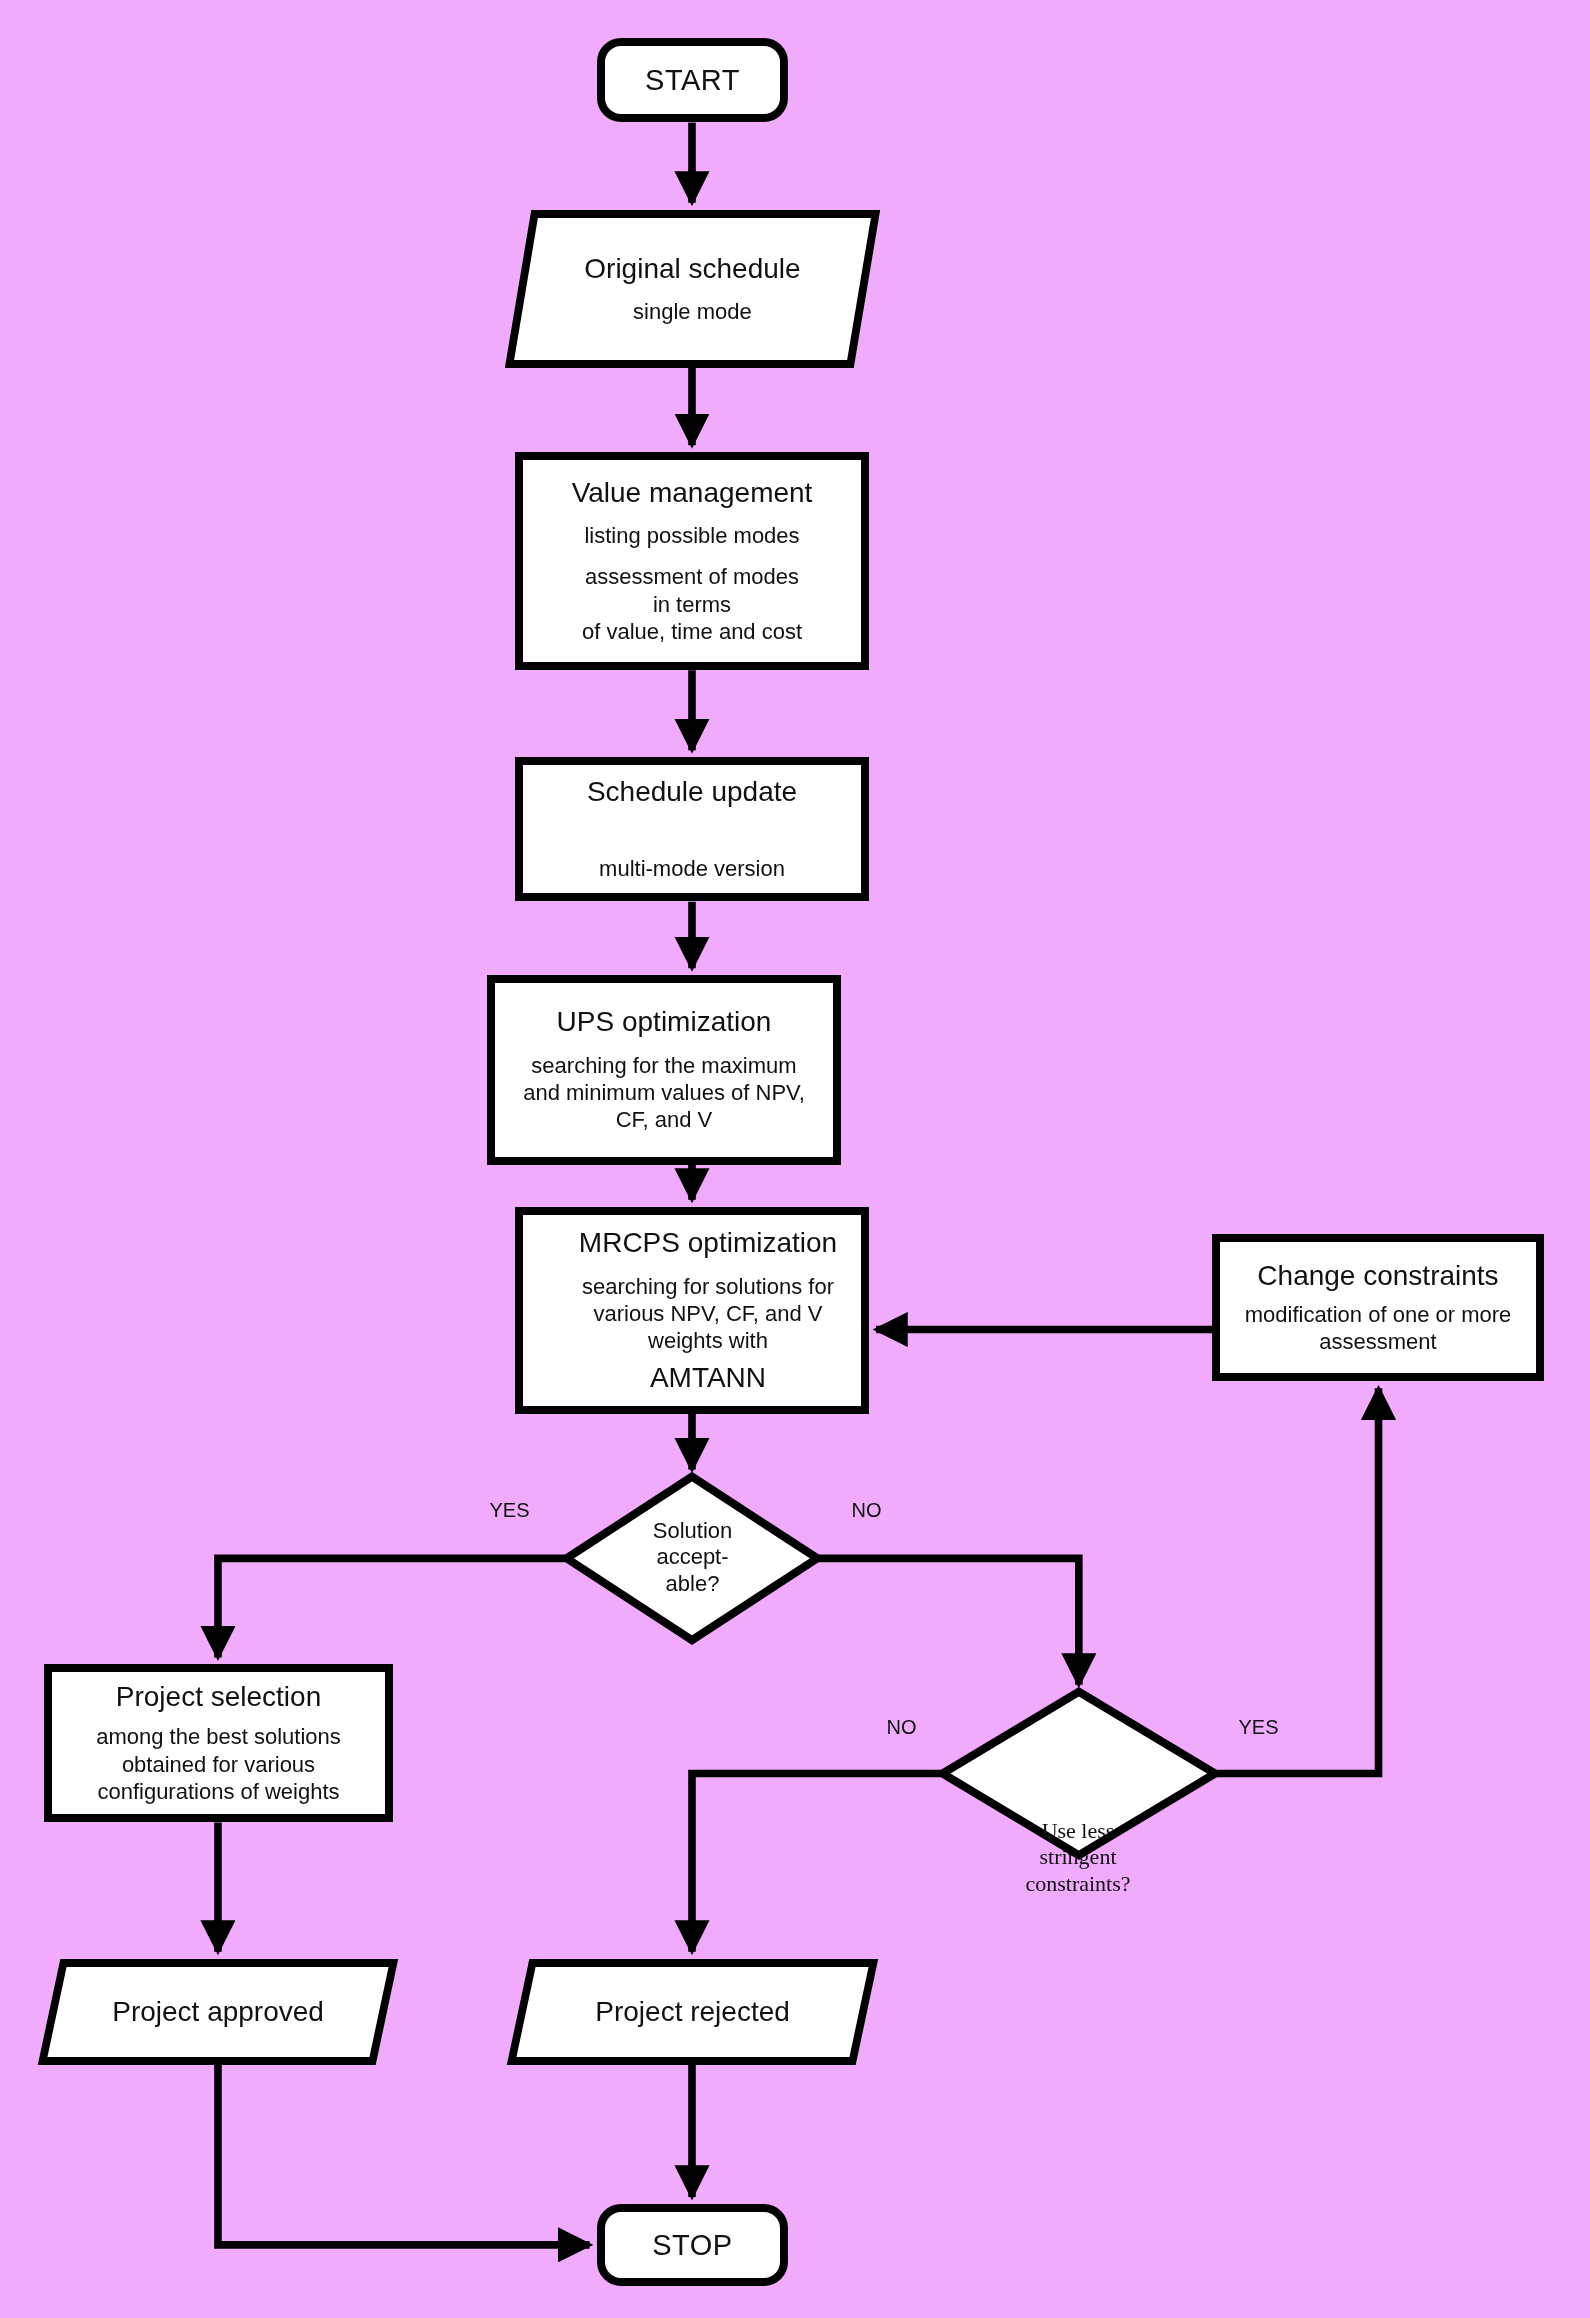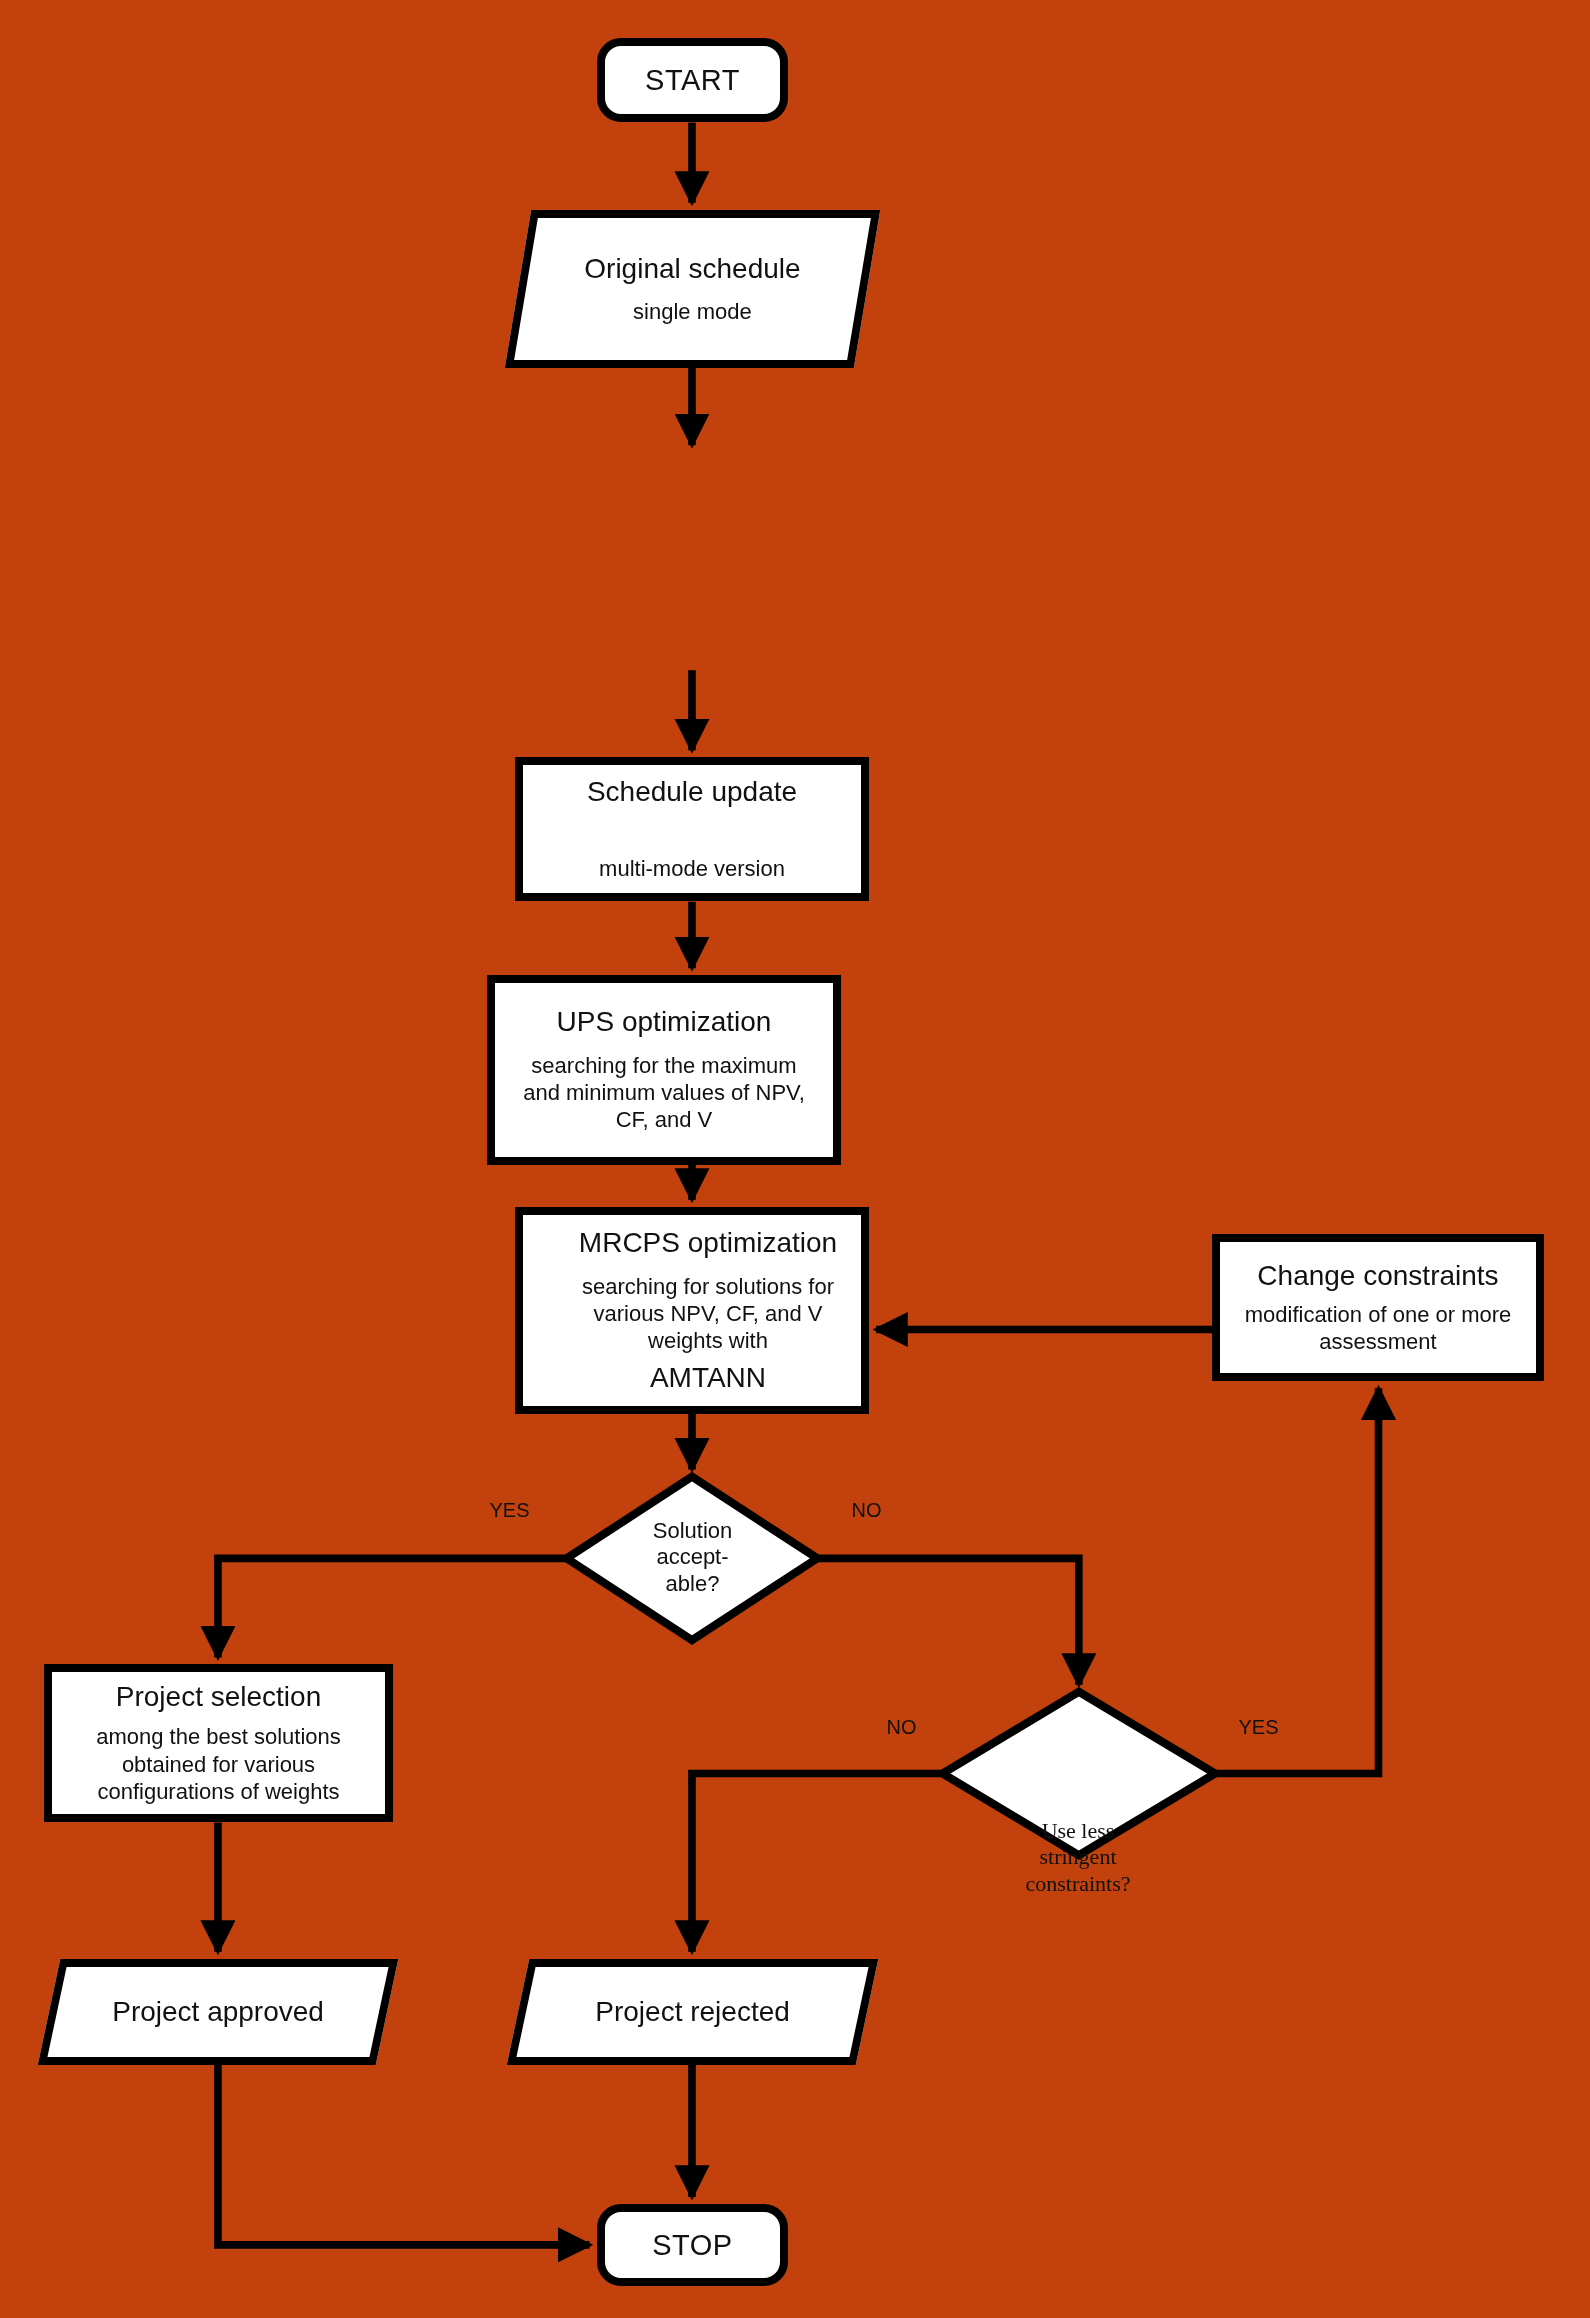--- a/index.html
+++ b/index.html
@@ -1,20 +1,20 @@
 <!DOCTYPE html>
 <html style="font-size:8.7px"><head>
 <meta charset="utf-8">
 <style>
   html, body { margin: 0; padding: 0; background: #ffffff; }
   #canvas {
     position: relative;
     width: 1591px;
     height: 2319px;
-    background: #c2410c;
+    background: #f0abfc;
     font-family: "Liberation Sans", sans-serif;
     color: #111111;
     overflow: hidden;
   }
   #wires { position: absolute; left: 0; top: 0; width: 1591px; height: 2319px; }
 
   .node {
     position: absolute;
     background: #ffffff;
     border: 8.7px solid #000000;
@@ -93,20 +93,27 @@
     <div class="terminal-label">START</div>
   </div>
 
   <div class="node para1" style="left:518px; top:210px; width:349px; height:158px;">
     <div class="unskew">
       <div class="title">Original schedule</div>
       <div class="sub">single mode</div>
     </div>
   </div>
 
+  <div class="node" style="left:515px; top:452px; width:354px; height:218px;">
+    <div class="title">Value management</div>
+    <div class="sub">listing possible modes</div>
+    <div class="sub">assessment of modes
+in terms
+of value, time and cost</div>
+  </div>
 
   <div class="node" style="left:515px; top:757px; width:354px; height:144px;gap:34px;">
     <div class="title">Schedule update</div>
     <div class="sub">multi-mode version</div>
   </div>
 
   <div class="node" style="left:487px; top:975px; width:354px; height:190px;">
     <div class="title">UPS optimization</div>
     <div class="sub">searching for the maximum
 and minimum values of NPV,

